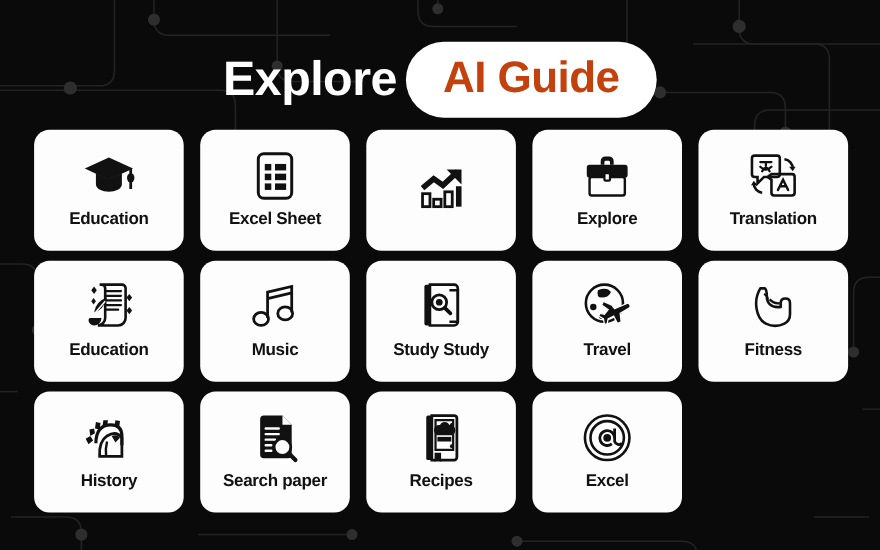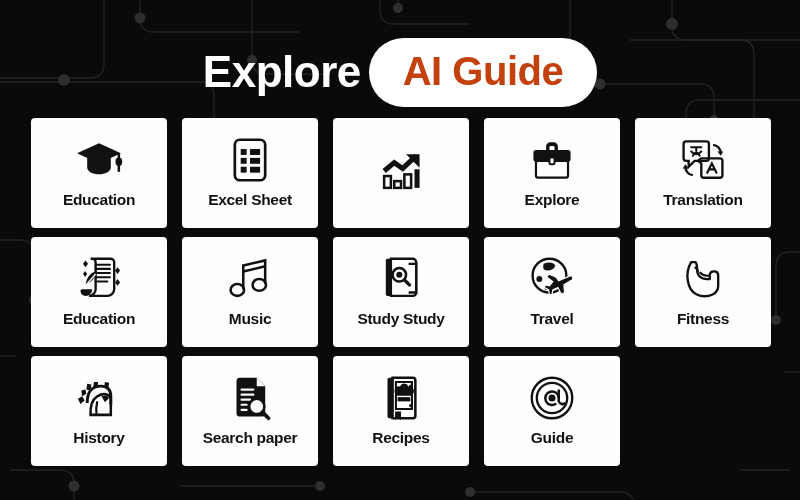--- a/index.html
+++ b/index.html
@@ -40,21 +40,21 @@
     width:738px; height:358px;
     display:grid;
     grid-template-columns:repeat(5, 136px);
     grid-template-rows:repeat(3, 110px);
     column-gap:15px;
     row-gap:9px;
     z-index:2;
   }
   .card {
     background:#fdfdfd;
-    border-radius:4px;
+    border-radius:14px;
     display:flex;
     flex-direction:column;
     align-items:center;
     justify-content:center;
     gap:4px;
     padding-bottom:4px;
   }
   .card-icon { width:54px; height:54px; display:block; }
   .card-icon svg { width:100%; height:100%; display:block; }
   .card-label {
@@ -277,16 +277,16 @@
   </div>
 
   <div class="card">
     <svg class="card-icon" viewBox="0 0 64 64">
       <circle cx="32" cy="32" r="24" fill="none" stroke="#111" stroke-width="2.8"></circle>
       <circle cx="32" cy="32" r="18" fill="none" stroke="#111" stroke-width="2.8"></circle>
       <path d="M40 22 V36 a5 5 0 0 0 8 2" fill="none" stroke="#111" stroke-width="3"></path>
       <path d="M40 32 a8 8 0 1 0 -3 6.5" fill="none" stroke="#111" stroke-width="3"></path>
       <circle cx="32" cy="32" r="4.2" fill="#111"></circle>
     </svg>
-    <span class="card-label">Guide</span>
+    <span class="card-label">Excel</span>
   </div>
 
 </div>
 
 </body></html>

